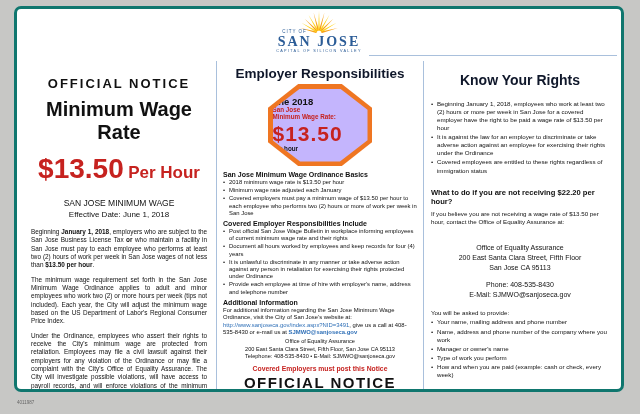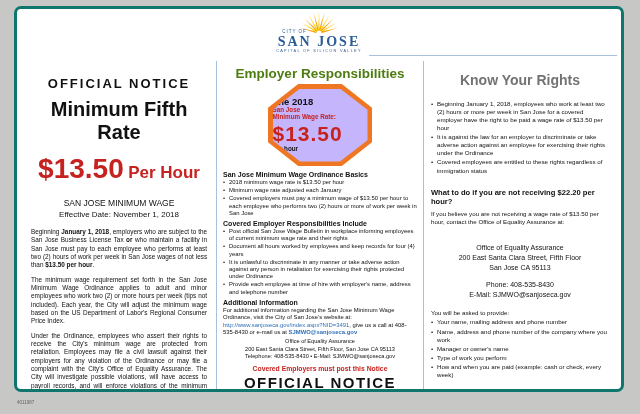--- a/index.html
+++ b/index.html
@@ -25,39 +25,39 @@
   .l-notice{font-size:13px;font-weight:bold;letter-spacing:2px;text-align:center;margin-top:13px;}
   .l-title{font-size:20px;font-weight:bold;text-align:center;margin-top:7px;}
   .l-rate{text-align:center;color:#c6221f;margin-top:9px;font-weight:bold;}
   .l-rate .amt{font-size:28px;}
   .l-rate .suf{font-size:17px;}
   .l-sub{font-size:8.5px;font-weight:normal;text-align:center;margin-top:13px;}
   .l-eff{font-size:8px;text-align:center;margin-top:2px;}
   .l-body{font-size:6.4px;line-height:1.3;text-align:justify;margin-top:9px;}
   .l-body p{margin:0 0 6px;}
   
-  .m-title{color:#4d7c0f;font-size:13.5px;font-weight:bold;text-align:center;margin:5px 0 3px;}
+  .m-title{color:#0f172a;font-size:13.5px;font-weight:bold;text-align:center;margin:5px 0 3px;}
   .badge{width:104px;height:82px;margin:1px auto 5px;background:#ef7622;clip-path:polygon(29% 0,71% 0,100% 29%,100% 71%,71% 100%,29% 100%,0 71%,0 29%);display:flex;align-items:center;justify-content:center;}
   .badge-in{width:95px;height:73px;background:#c4b5fd;clip-path:polygon(29% 0,71% 0,100% 29%,100% 71%,71% 100%,29% 100%,0 71%,0 29%);text-align:left;display:flex;flex-direction:column;justify-content:center;line-height:1.1;}
   .bdg1{font-size:9.5px;font-weight:bold;color:#111;}
   .bdg2{font-size:6.3px;font-weight:bold;color:#c6221f;}
   .bdg-amt{font-size:21px;font-weight:bold;color:#c6221f;letter-spacing:1px;margin:1px 0;}
   .bdg-per{font-size:6.3px;font-weight:bold;color:#111;}
   .m-h{font-size:7px;font-weight:bold;margin:3px 0 1px;}
   .m-ul{font-size:5.9px;line-height:1.22;margin:0;padding:0;list-style:none;}
   .m-ul li,.r-ul li{position:relative;padding-left:6px;margin:0 0 1px;}
   .m-ul li:before,.r-ul li:before{content:"\2022";position:absolute;left:0;}
   .m-p{font-size:5.9px;line-height:1.25;margin:0;}
   .m-link{color:#2e6fb7;}
   .m-email{color:#2e6fb7;font-weight:bold;}
   .m-contact{font-size:5.6px;text-align:center;line-height:1.3;margin-top:2px;}
   .m-post{color:#c6221f;font-weight:bold;font-size:6.8px;text-align:center;margin-top:5px;}
   .m-on{font-size:15px;font-weight:bold;letter-spacing:1.5px;text-align:center;margin-top:2px;}
   
-  .r-title{color:#737373;font-size:14px;font-weight:bold;text-align:center;margin:11px 0 12px;}
+  .r-title{color:#0f172a;font-size:14px;font-weight:bold;text-align:center;margin:11px 0 12px;}
   .r-h{font-size:7.6px;font-weight:bold;margin:5px 0 4px;}
   .r-ul{font-size:6.2px;line-height:1.3;margin:0;padding:0;list-style:none;}
   .r-p{font-size:6.2px;line-height:1.3;margin:0 0 4px;}
   .r-contact{font-size:7px;text-align:center;line-height:1.45;margin:13px 0 0;}
   .r-phone{font-size:7px;text-align:center;line-height:1.45;margin:7px 0 9px;}
   .plate-code{position:absolute;left:17px;top:400px;font-size:4.5px;color:#666;}
 </style>
 </head>
 <body>
 
@@ -84,27 +84,27 @@
       <div class="sj">SAN JOSE</div>
       <div class="tag">CAPITAL OF SILICON VALLEY</div>
     </div>
     <div class="header-rule"></div>
   </div>
 
   <div class="columns">
 
     <div class="col col-left">
       <div class="l-notice">OFFICIAL NOTICE</div>
-      <div class="l-title">Minimum Fifth Rate</div>
+      <div class="l-title">Minimum Wage Rate</div>
       <div class="l-rate">
         <span class="amt">$13.50</span>
         <span class="suf">Per Hour</span>
       </div>
       <div class="l-sub">SAN JOSE MINIMUM WAGE</div>
-      <div class="l-eff">Effective Date: November 1, 2018</div>
+      <div class="l-eff">Effective Date: June 1, 2018</div>
       <div class="l-body">
         <p><span>Beginning </span><b>January 1, 2018</b><span>, employers who are subject to the San Jose Business License Tax </span><b>or</b><span> who maintain a facility in San Jose must pay to each employee who performs at least two (2) hours of work per week in San Jose wages of not less than </span><b>$13.50 per hour</b><span>.</span></p>
         <p>The minimum wage requirement set forth in the San Jose Minimum Wage Ordinance applies to adult and minor employees who work two (2) or more hours per week (tips not included). Each year, the City will adjust the minimum wage based on the US Department of Labor's Regional Consumer Price Index.</p>
         <p>Under the Ordinance, employees who assert their rights to receive the City's minimum wage are protected from retaliation. Employees may file a civil lawsuit against their employers for any violation of the Ordinance or may file a complaint with the City's Office of Equality Assurance. The City will investigate possible violations, will have access to payroll records, and will enforce violations of the minimum wage requirements by ordering reinstatement of employees, payment of back wages unlawfully withheld, and penalties.</p>
 
       </div>
 
     </div>
 
     <div class="vdiv"></div>

